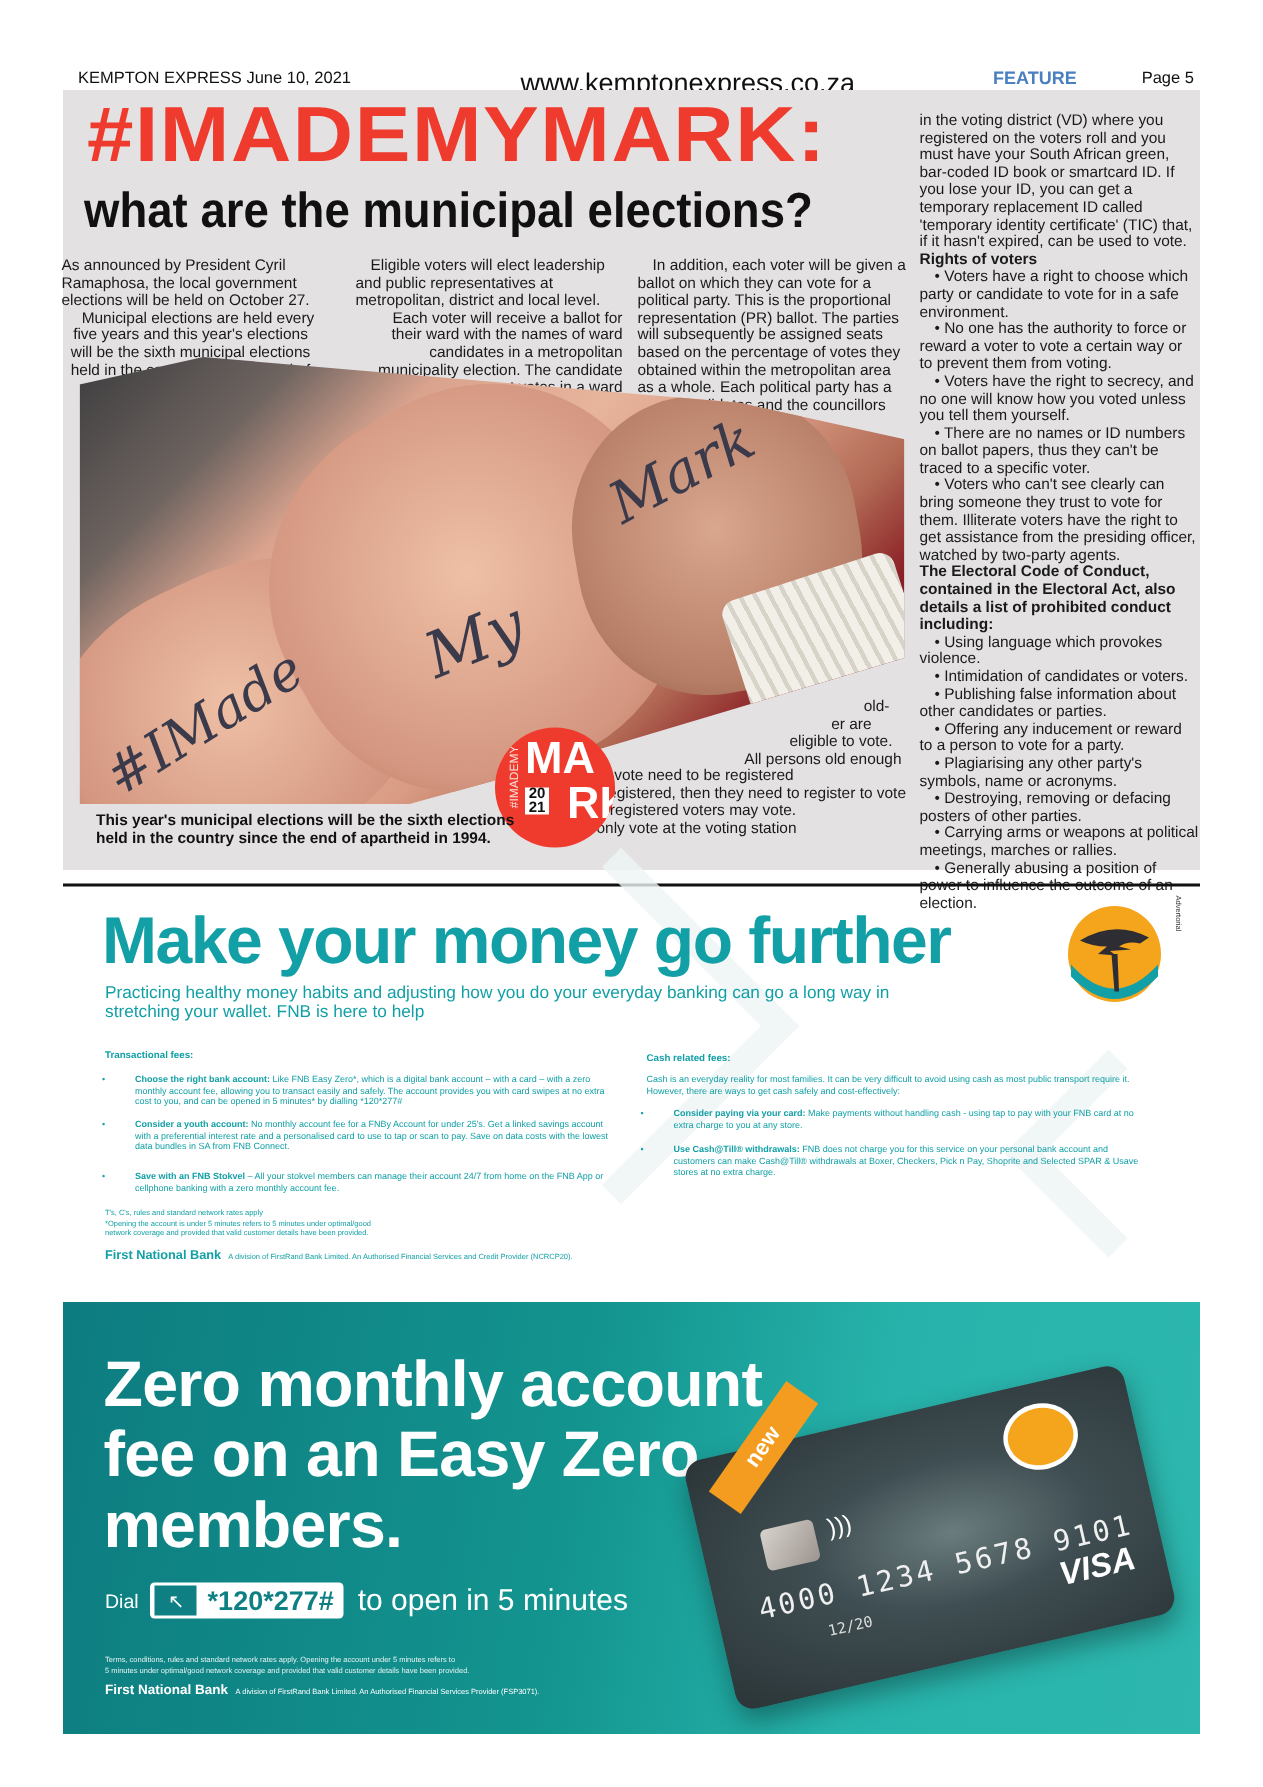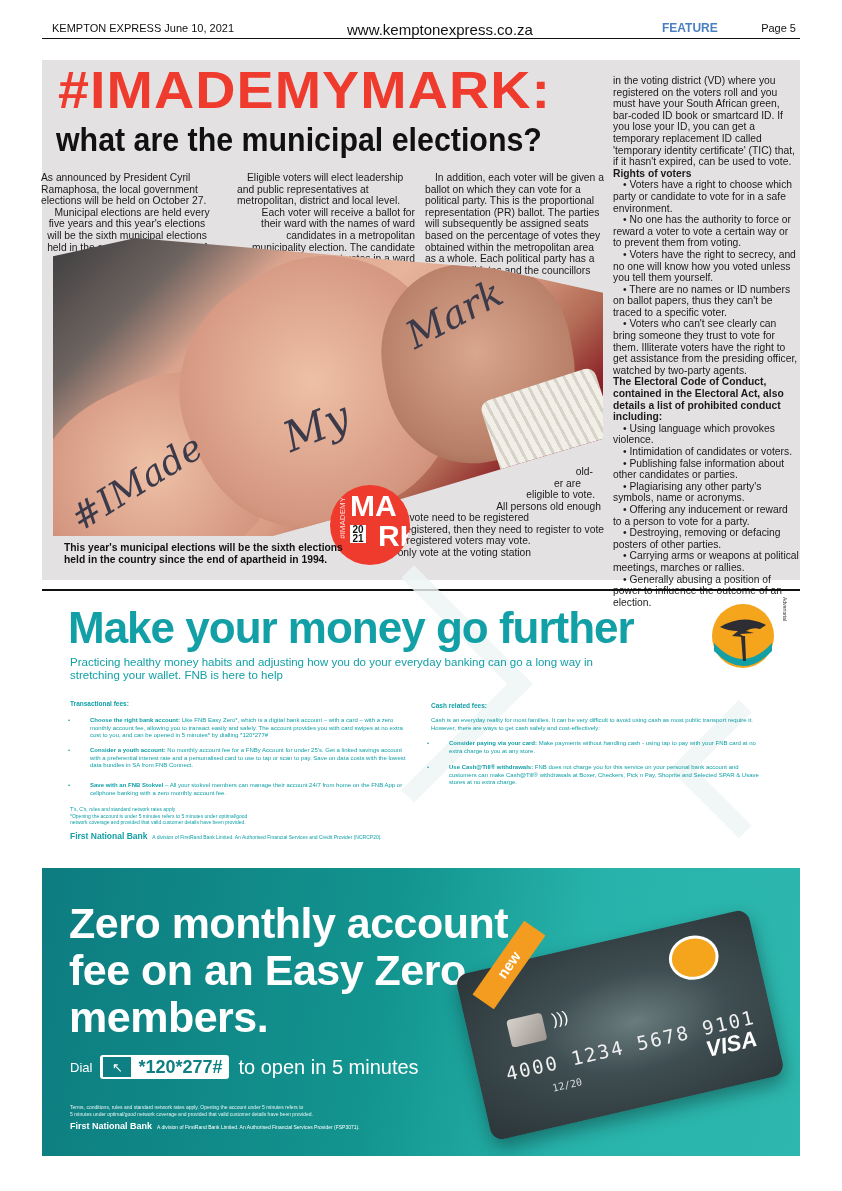--- a/index.html
+++ b/index.html
@@ -1,21 +1,21 @@
 <!DOCTYPE html>
 <html><head>
 <meta charset="utf-8">
 <style>
   html,body{margin:0;padding:0;background:#fff;}
   body{width:842px;height:1191px;position:relative;overflow:hidden;font-family:"Liberation Sans",sans-serif;color:#111;}
   .abs{position:absolute;}
   
-  .hdr{left:42px;top:18px;width:758px;height:20px;border-bottom:1.5px solid #111;font-size:11px;}
+  .hdr{left:42px;top:42px;width:758px;height:20px;border-bottom:1.5px solid #111;font-size:11px;}
   .hdr .l{position:absolute;left:10px;top:4px;}
-  .hdr .c{position:absolute;left:305px;top:3px;font-size:15px;}
+  .hdr .c{position:absolute;left:305px;top:3px;font-size:18px;}
   .hdr .f{position:absolute;left:620px;top:3px;font-weight:bold;color:#4a7fc0;font-size:12px;}
   .hdr .p{position:absolute;right:4px;top:4px;}
   
   .panel{left:42px;top:60px;width:758px;height:520px;background:#e4e1e2;}
   .hashtag{left:58px;top:60px;font-size:52px;font-weight:900;color:#ef3b2d;letter-spacing:1px;transform:scaleX(1.07);transform-origin:left;line-height:60px;font-family:"Liberation Sans",sans-serif;}
   .subhead{left:56px;top:120px;font-size:33px;font-weight:bold;color:#111;line-height:40px;transform:scaleX(0.92);transform-origin:left;}
   .col{font-size:10.3px;line-height:11.6px;color:#1a1a1a;}
   .col p{margin:0;}
   .col .ind{text-indent:10px;}
   .col b{font-weight:bold;}
@@ -129,22 +129,22 @@
   <p><b>Rights of voters</b></p>
   <p class="ind">• Voters have a right to choose which party or candidate to vote for in a safe environment.</p>
   <p class="ind">• No one has the authority to force or reward a voter to vote a certain way or to prevent them from voting.</p>
   <p class="ind">• Voters have the right to secrecy, and no one will know how you voted unless you tell them yourself.</p>
   <p class="ind">• There are no names or ID numbers on ballot papers, thus they can't be traced to a specific voter.</p>
   <p class="ind">• Voters who can't see clearly can bring someone they trust to vote for them. Illiterate voters have the right to get assistance from the presiding officer, watched by two-party agents.</p>
   <p><b>The Electoral Code of Conduct, contained in the Electoral Act, also details a list of prohibited conduct including:</b></p>
   <p class="ind">• Using language which provokes violence.</p>
   <p class="ind">• Intimidation of candidates or voters.</p>
   <p class="ind">• Publishing false information about other candidates or parties.</p>
+  <p class="ind">• Offering any inducement or reward to a person to vote for a party.</p>
   <p class="ind">• Plagiarising any other party's symbols, name or acronyms.</p>
-  <p class="ind">• Offering any inducement or reward to a person to vote for a party.</p>
   <p class="ind">• Destroying, removing or defacing posters of other parties.</p>
   <p class="ind">• Carrying arms or weapons at political meetings, marches or rallies.</p>
   <p class="ind">• Generally abusing a position of power to influence the outcome of an election.</p>
 </div>
 
 <div class="abs rule2"></div>
 
 <div class="bgchev" style="left:330px;top:600px;width:150px;height:150px;opacity:.8;"></div>
 <div class="bgchev" style="left:690px;top:720px;width:80px;height:80px;transform:rotate(-135deg);opacity:.8;"></div>
 

